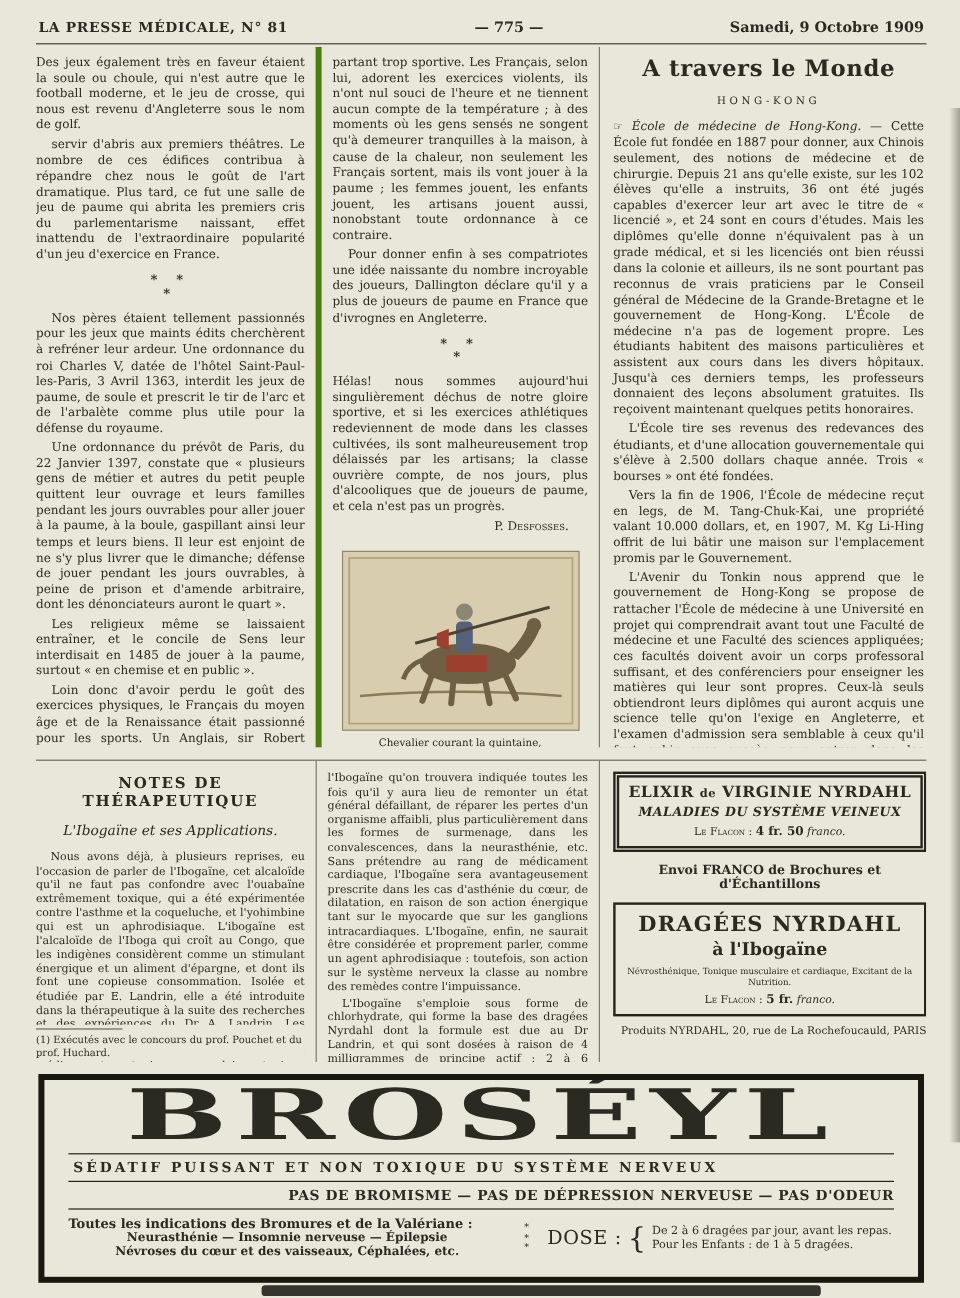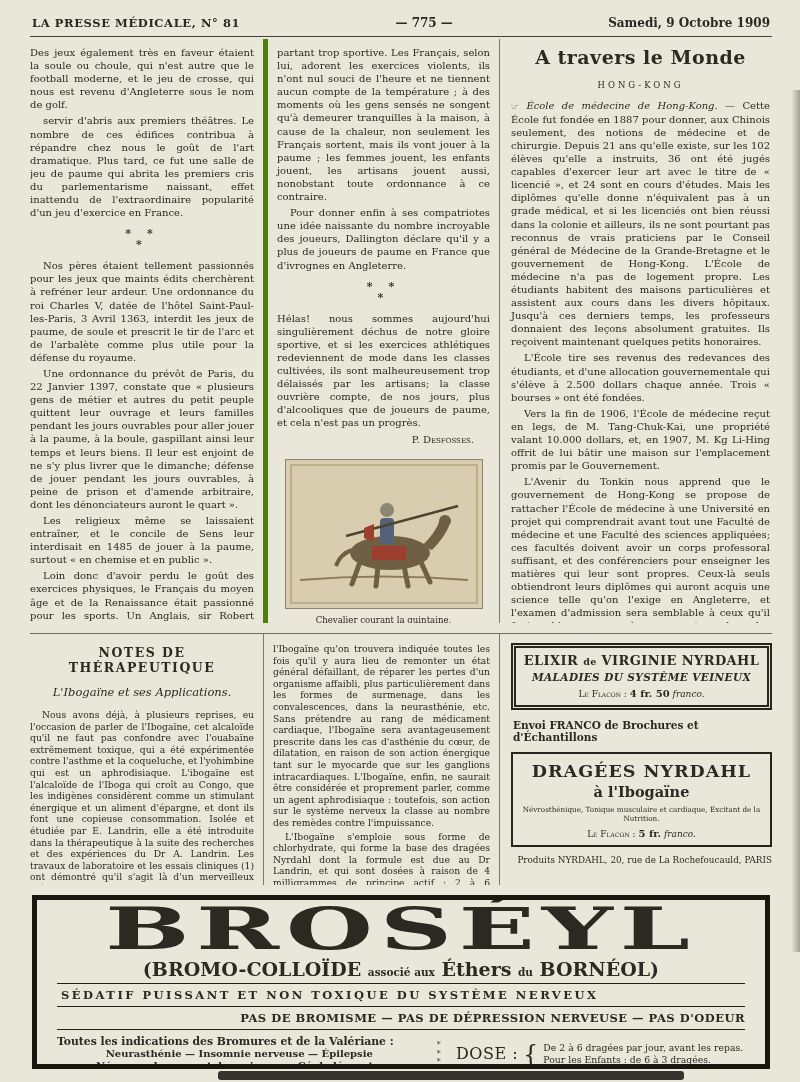--- a/index.html
+++ b/index.html
@@ -57,21 +57,21 @@
   .footnote::before{content:"";display:block;width:72px;border-top:1px solid #6d6a5e;margin-bottom:3px}
   
   .ad-elixir{border:5px double #26241c;padding:5px 4px 6px;text-align:center}
   .elx-l1{font-weight:bold;font-size:13px;letter-spacing:.4px}
   .elx-l1 .sm{font-size:9.5px;font-weight:bold}
   .elx-l2{font-style:italic;font-weight:bold;font-size:10.5px;margin-top:3px;letter-spacing:.4px}
   .price{font-size:9px;margin-top:5px}
   .price .sc{font-variant:small-caps}
   .price .b{font-weight:bold;font-size:10px}
   .price .it{font-style:italic}
-  .envoi{font-weight:bold;font-size:10.5px;margin:9px 2px}
+  .envoi{text-align:center;font-weight:bold;font-size:10.5px;margin:9px 2px}
   .ad-dragees{border:2px solid #26241c;padding:7px 4px 6px;text-align:center}
   .drg-l1{font-weight:bold;font-size:17.5px;letter-spacing:1px}
   .drg-l2{font-weight:bold;font-size:14.5px;margin-top:2px}
   .drg-l3{font-weight:normal;font-size:7.2px;margin-top:5px}
   .produits{font-size:8.8px;text-align:right;margin-top:8px}
   
   .broseyl{margin:10px 2px 0;border:5px solid #191810;padding:1px 20px 3px;height:174px;overflow:hidden}
   .bro-title{font-weight:bold;text-align:center;font-size:58px;line-height:.98;letter-spacing:4px;
     transform:scaleX(1.72);transform-origin:50% 50%;white-space:nowrap}
   .bro-sub{text-align:center;font-weight:bold;font-size:19px;margin-top:0}
@@ -175,20 +175,23 @@
   </div>
 
   <div class="bottom">
 
     <div class="bcol b1">
       <div class="notes-title">NOTES DE THÉRAPEUTIQUE</div>
       <div class="notes-sub">L'Ibogaïne et ses Applications.</div>
       <div class="btext">
         <p class="ind">Nous avons déjà, à plusieurs reprises, eu l'occasion de parler de l'Ibogaïne, cet alcaloïde qu'il ne faut pas confondre avec l'ouabaïne extrêmement toxique, qui a été expérimentée contre l'asthme et la coqueluche, et l'yohimbine qui est un aphrodisiaque. L'ibogaïne est l'alcaloïde de l'Iboga qui croît au Congo, que les indigènes considèrent comme un stimulant énergique et un aliment d'épargne, et dont ils font une copieuse consommation. Isolée et étudiée par E. Landrin, elle a été introduite dans la thérapeutique à la suite des recherches et des expériences du Dr A. Landrin. Les travaux de laboratoire et les essais cliniques (1) ont démontré qu'il s'agit là d'un merveilleux médicament : tonique musculaire, tonique nerveux, excitant de la nutrition. De ces données générales se déduisent facilement les applications thérapeutiques de</p>
       </div>
+      <div class="footnote">
+        <span>(1) Exécutés avec le concours du prof. Pouchet et du prof. Huchard.</span>
+      </div>
     </div>
 
     <div class="bcol b2">
       <div class="btext cont2">
           <p>l'Ibogaïne qu'on trouvera indiquée toutes les fois qu'il y aura lieu de remonter un état général défaillant, de réparer les pertes d'un organisme affaibli, plus particulièrement dans les formes de surmenage, dans les convalescences, dans la neurasthénie, etc. Sans prétendre au rang de médicament cardiaque, l'Ibogaïne sera avantageusement prescrite dans les cas d'asthénie du cœur, de dilatation, en raison de son action énergique tant sur le myocarde que sur les ganglions intracardiaques. L'Ibogaïne, enfin, ne saurait être considérée et proprement parler, comme un agent aphrodisiaque : toutefois, son action sur le système nerveux la classe au nombre des remèdes contre l'impuissance.</p>
           <p>L'Ibogaïne s'emploie sous forme de chlorhydrate, qui forme la base des dragées Nyrdahl dont la formule est due au Dr Landrin, et qui sont dosées à raison de 4 milligrammes de principe actif : 2 à 6 dragées, constituant la ration moyenne habituelle prodie.</p>
         </div>
     </div>
 
     <div class="bcol b3">
@@ -218,47 +221,40 @@
           <span class="it">franco.</span>
         </div>
       </div>
 
       <div class="produits">Produits NYRDAHL, 20, rue de La Rochefoucauld, PARIS</div>
     </div>
   </div>
 
   <div class="broseyl">
     <div class="bro-title">BROSÉYL</div>
-    <div class="bro-sub">
-      <span>(BROMO-COLLOÏDE</span>
-      <span class="sm">associé aux</span>
-      <span>Éthers</span>
-      <span class="sm">du</span>
-      <span>BORNÉOL)</span>
-    </div>
     <div class="bro-rule"></div>
     <div class="bro-sedatif">SÉDATIF PUISSANT ET NON TOXIQUE DU SYSTÈME NERVEUX</div>
     <div class="bro-rule"></div>
     <div class="bro-pas">PAS DE BROMISME  —  PAS DE DÉPRESSION NERVEUSE  —  PAS D'ODEUR</div>
     <div class="bro-rule"></div>
     <div class="bro-grid">
       <div class="bro-left">
         <div class="bro-ind-title">Toutes les indications des Bromures et de la Valériane :</div>
         <div class="bro-ind-line">Neurasthénie  —  Insomnie nerveuse  —  Épilepsie</div>
         <div class="bro-ind-line">Névroses du cœur et des vaisseaux, Céphalées, etc.</div>
       </div>
       <div class="bro-div">*
 *
 *</div>
       <div class="bro-dose">
         <span class="dose-label">DOSE :</span>
         <span class="dose-brace">{</span>
         <span class="dose-lines">
           <span>De 2 à 6 dragées par jour, avant les repas.</span><br>
-          <span>Pour les Enfants : de 6 à 3 dragées.</span>
+          <span>Pour les Enfants : de 1 à 5 dragées.</span>
         </span>
       </div>
     </div>
 
   </div>
 
   <div class="scan-bar"></div>
   <div class="edge-smudge"></div>
 </div>
 

